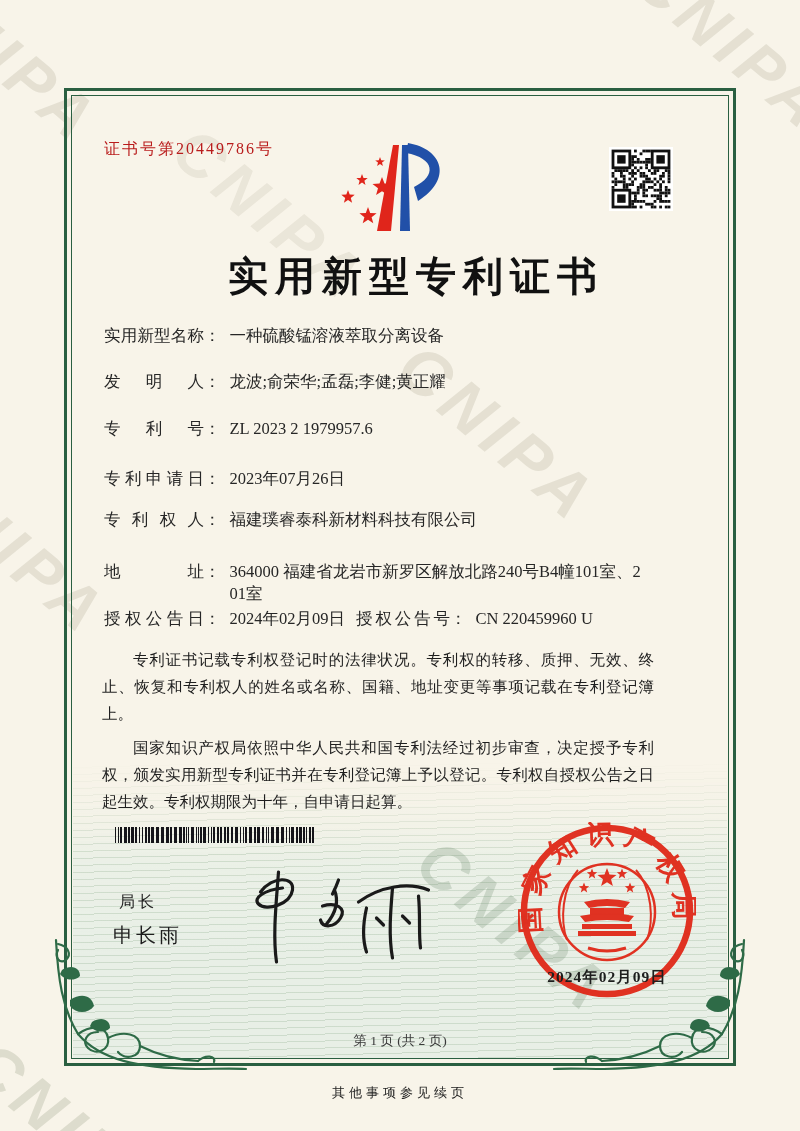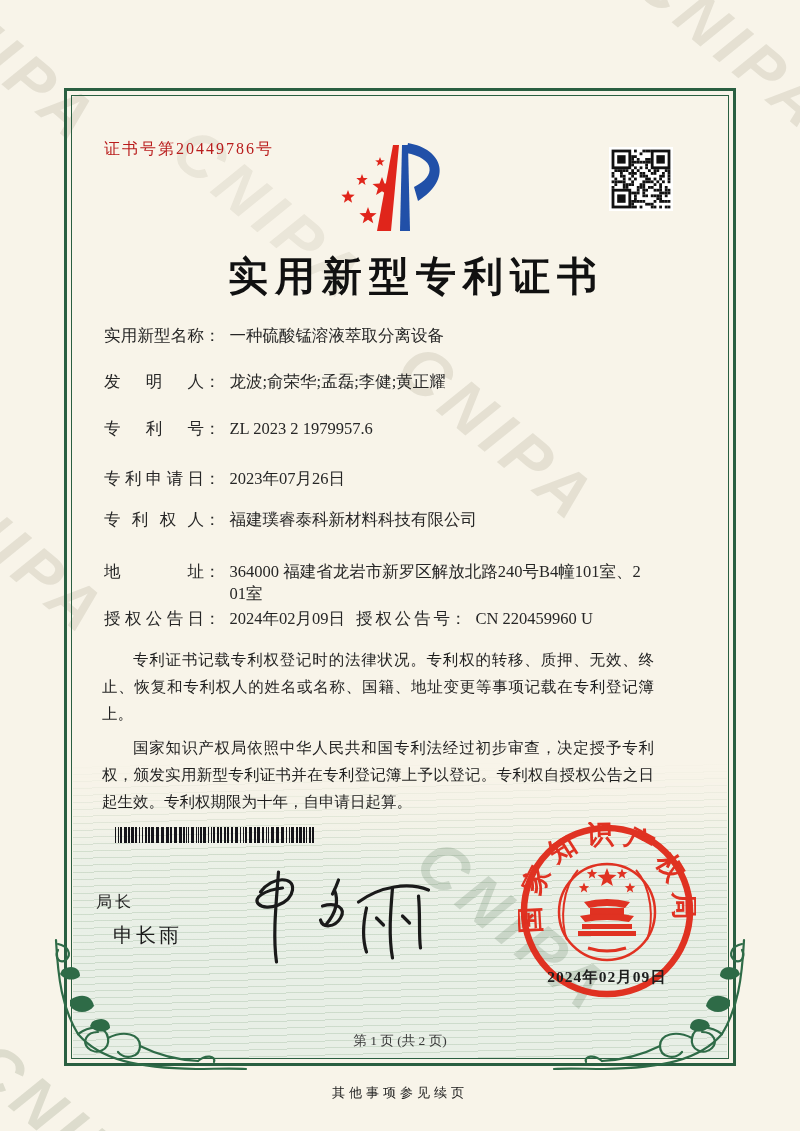--- a/index.html
+++ b/index.html
@@ -57,21 +57,21 @@
   .fvalue-wrap{width:414px;line-break:anywhere;overflow-wrap:anywhere;}
   .r0{top:325px;}.r1{top:371px;}.r2{top:418px;}.r3{top:468px;}.r4{top:509px;}.r5{top:561px;}.r6{top:608px;}
   .pair2{position:absolute;left:252px;top:0;}
   .flabel.short{width:94px;}
   
   .legal{position:absolute;z-index:4;left:102px;top:646px;width:552px;
     font-size:15.5px;line-height:27px;color:#1f1f1f;text-align:justify;}
   .legal p{margin:0 0 7px 0;text-indent:2em;}
   
   .barcode{position:absolute;z-index:4;left:115px;top:827px;}
-  .sig-title{position:absolute;z-index:4;left:96px;top:892px;font-family:"Liberation Sans","DejaVu Sans",sans-serif;font-size:16px;letter-spacing:3px;color:#1d1d1d;}
+  .sig-title{position:absolute;z-index:4;left:119px;top:892px;font-family:"Liberation Sans","DejaVu Sans",sans-serif;font-size:16px;letter-spacing:3px;color:#1d1d1d;}
   .sig-name{position:absolute;z-index:4;left:113px;top:922px;font-family:"Liberation Sans","DejaVu Sans",sans-serif;font-size:20px;letter-spacing:3px;color:#1d1d1d;}
   .sig-hand{position:absolute;z-index:5;left:240px;top:860px;}
   
   .seal{position:absolute;z-index:6;left:518px;top:822px;opacity:0.95;}
   
   .page-info{position:absolute;z-index:4;left:0;top:1032px;width:800px;text-align:center;font-size:13.5px;color:#3a3a3a;}
   .continuation{position:absolute;z-index:4;left:0;top:1084px;width:800px;text-align:center;font-size:13px;letter-spacing:4px;color:#222222;}
 </style>
 </head>
 <body>

